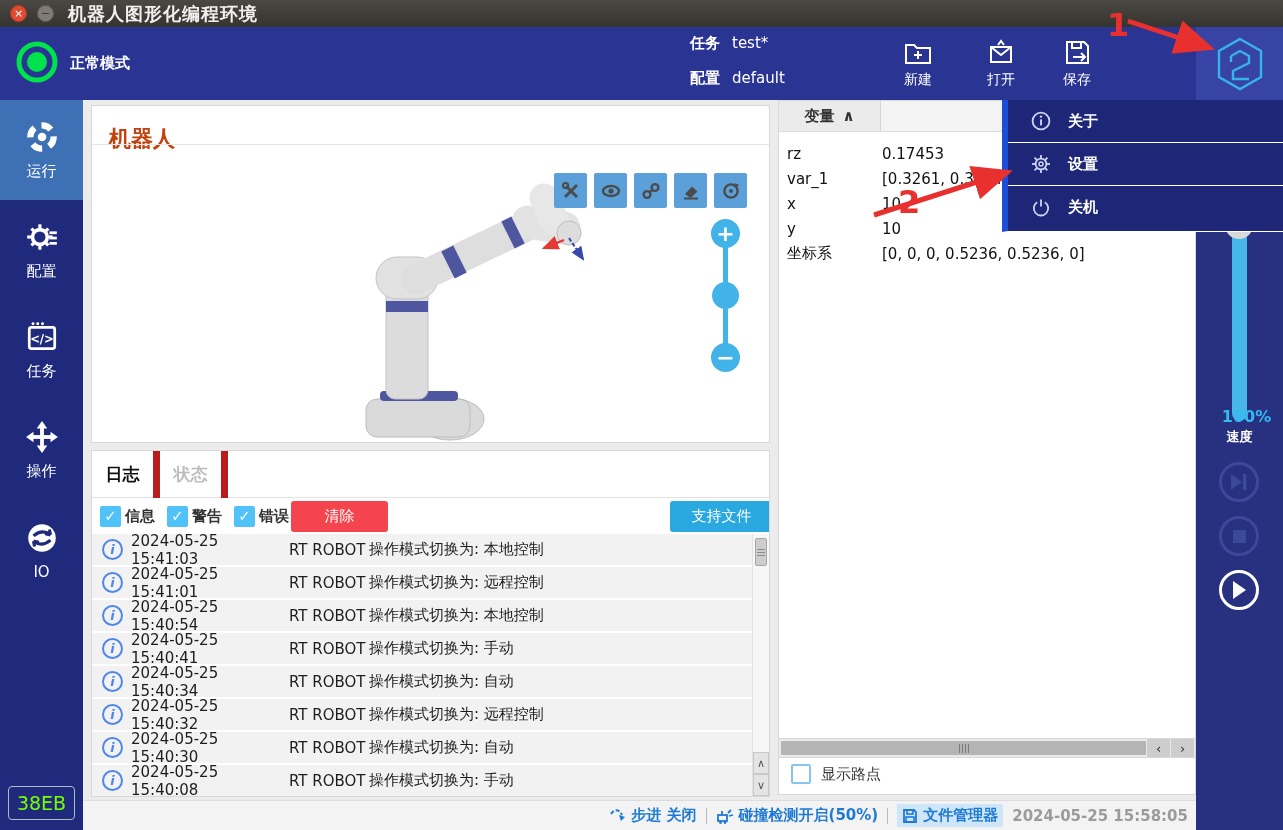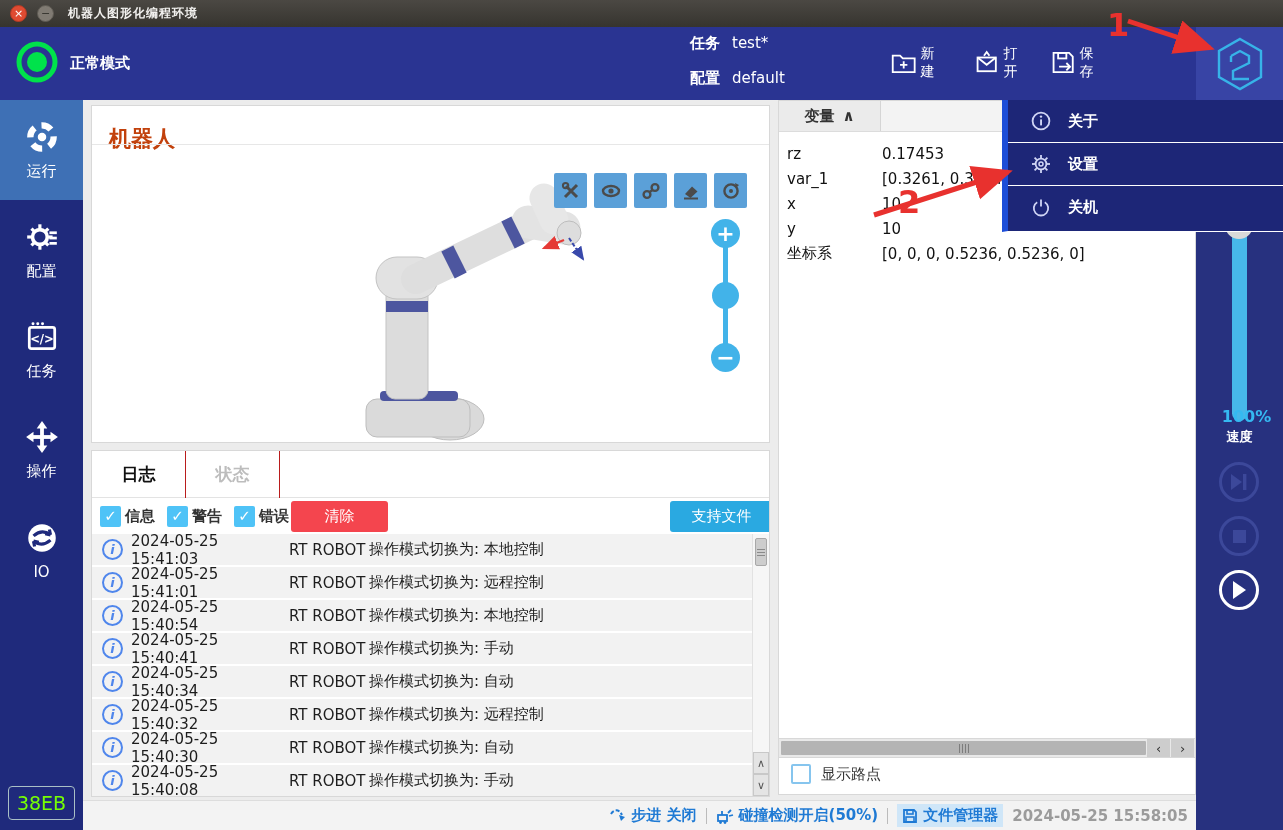--- a/index.html
+++ b/index.html
@@ -5,28 +5,28 @@
   * { margin:0; padding:0; box-sizing:border-box; }
   html,body { width:1283px; height:830px; overflow:hidden; }
   body { position:relative; background:#ececec; font-family:"DejaVu Sans","Liberation Sans",sans-serif; }
   .abs { position:absolute; }
 
   
   .titlebar { left:0; top:0; width:1283px; height:27px; background:linear-gradient(#4b4843,#36342f); display:flex; align-items:center; }
   .winbtn { width:17px; height:17px; border-radius:50%; margin-left:10px; display:flex; align-items:center; justify-content:center; font-size:11px; color:#fff; line-height:1; }
   .winbtn.close { background:#df4b32; border:1px solid #b33a24; }
   .winbtn.min { background:#807b73; border:1px solid #5f5b54; color:#35332e; }
-  .win-title { color:#f2f1ef; font-size:12px; font-weight:bold; margin-left:14px; letter-spacing:1px;text-align:right; }
+  .win-title { color:#f2f1ef; font-size:18px; font-weight:bold; margin-left:14px; letter-spacing:1px;text-align:right; }
 
   
   .topbar { left:0; top:27px; width:1283px; height:73px; background:#2a3492; }
   .mode-label { left:70px; top:54px; color:#fff; font-size:15px; font-weight:bold; }
   .kv { color:#fff; font-size:15px; display:flex; gap:12px; }
   .kv .k { font-weight:bold; }
-  .action-btn { width:56px; height:66px; top:3px; display:flex; flex-direction:row; align-items:center; justify-content:center; gap:3px; color:#fff; font-size:14px; cursor:pointer; }
+  .action-btn { width:56px; height:66px; top:3px; display:flex; flex-direction:column; align-items:center; justify-content:center; gap:3px; color:#fff; font-size:14px; cursor:pointer; }
   .menu-button { left:1196px; top:0; width:87px; height:73px; background:#3844a5; display:flex; align-items:center; justify-content:center; }
 
   
   .sidebar { left:0; top:100px; width:83px; height:730px; background:#1f2a7c; }
   .side-item { width:83px; height:100px; display:flex; flex-direction:column; align-items:center; justify-content:center; gap:7px; color:#fff; font-size:15px; cursor:pointer; }
   .side-item.active { background:#3e70b5; }
   .badge-38eb { left:8px; top:686px; width:67px; height:34px; border:1px solid #a9c0c6; border-radius:4px; color:#76ff03; font-size:19px; display:flex; align-items:center; justify-content:center; position:absolute; }
 
   
   .robot-panel { left:91px; top:105px; width:679px; height:338px; background:#fff; border:1px solid #d8d8d8; }
@@ -34,21 +34,21 @@
   .robot-title-line { left:0; top:38px; width:677px; height:1px; background:#e7e7e7; }
   .rp-toolbar { left:462px; top:67px; display:flex; gap:7px; }
   .tool-btn { width:33px; height:35px; background:#5ba0d8; border-radius:2px; display:flex; align-items:center; justify-content:center; cursor:pointer; }
   .zoomctl-track { left:631px; top:128px; width:5px; height:124px; background:#42b3e9; }
   .zoom-circle { width:29px; height:29px; border-radius:50%; background:#42b3e9; color:#fff; font-size:22px; font-weight:bold; display:flex; align-items:center; justify-content:center; position:absolute; cursor:pointer; line-height:1; }
   .zoom-handle { left:620px; top:176px; width:27px; height:27px; border-radius:50%; background:#42b3e9; position:absolute; cursor:pointer; }
 
   
   .log-panel { left:91px; top:450px; width:679px; height:347px; background:#fff; border:1px solid #d8d8d8; overflow:hidden; }
   .log-tabs { left:0; top:0; width:677px; height:47px; border-bottom:1px solid #e3e3e3; display:flex; }
-  .log-tab { width:94px; height:47px; border-right:1px solid #b91c1c; display:flex; align-items:center; justify-content:center; font-size:17px; font-weight:bold; cursor:pointer; }
+  .log-tab { width:68px; height:47px; border-right:7px solid #b91c1c; display:flex; align-items:center; justify-content:center; font-size:17px; font-weight:bold; cursor:pointer; }
   .log-tab.active { color:#111; }
   .log-tab.inactive { color:#bdbdbd; }
   .filter-row { left:0; top:47px; width:677px; height:36px; display:flex; align-items:center; padding-left:8px; }
   .chk { width:21px; height:21px; background:#4fc3f7; border-radius:2px; color:#fff; font-size:15px; display:flex; align-items:center; justify-content:center; cursor:pointer; }
   .chklbl { font-size:15px; font-weight:bold; color:#333; margin:0 12px 0 4px; }
   .clear-btn { left:199px; top:50px; width:97px; height:31px; background:#f4454e; border:none; border-radius:3px; color:#fff; font-size:15px; cursor:pointer; position:absolute; }
   .support-btn { left:578px; top:50px; width:103px; height:31px; background:#2aa9e1; border:none; border-radius:3px; color:#fff; font-size:15px; cursor:pointer; position:absolute; }
   .log-rows { left:0; top:83px; width:660px; position:absolute; }
   .log-row { height:33px; background:#f2f2f2; border-bottom:2px solid #fff; display:flex; align-items:center; font-size:15px; color:#1d1d1d; }
   .info-ic { width:21px; height:21px; border:2px solid #4f86ec; border-radius:50%; color:#4f86ec; font-size:13px; font-weight:bold; font-style:italic; display:flex; align-items:center; justify-content:center; margin-left:10px; flex:none; }

